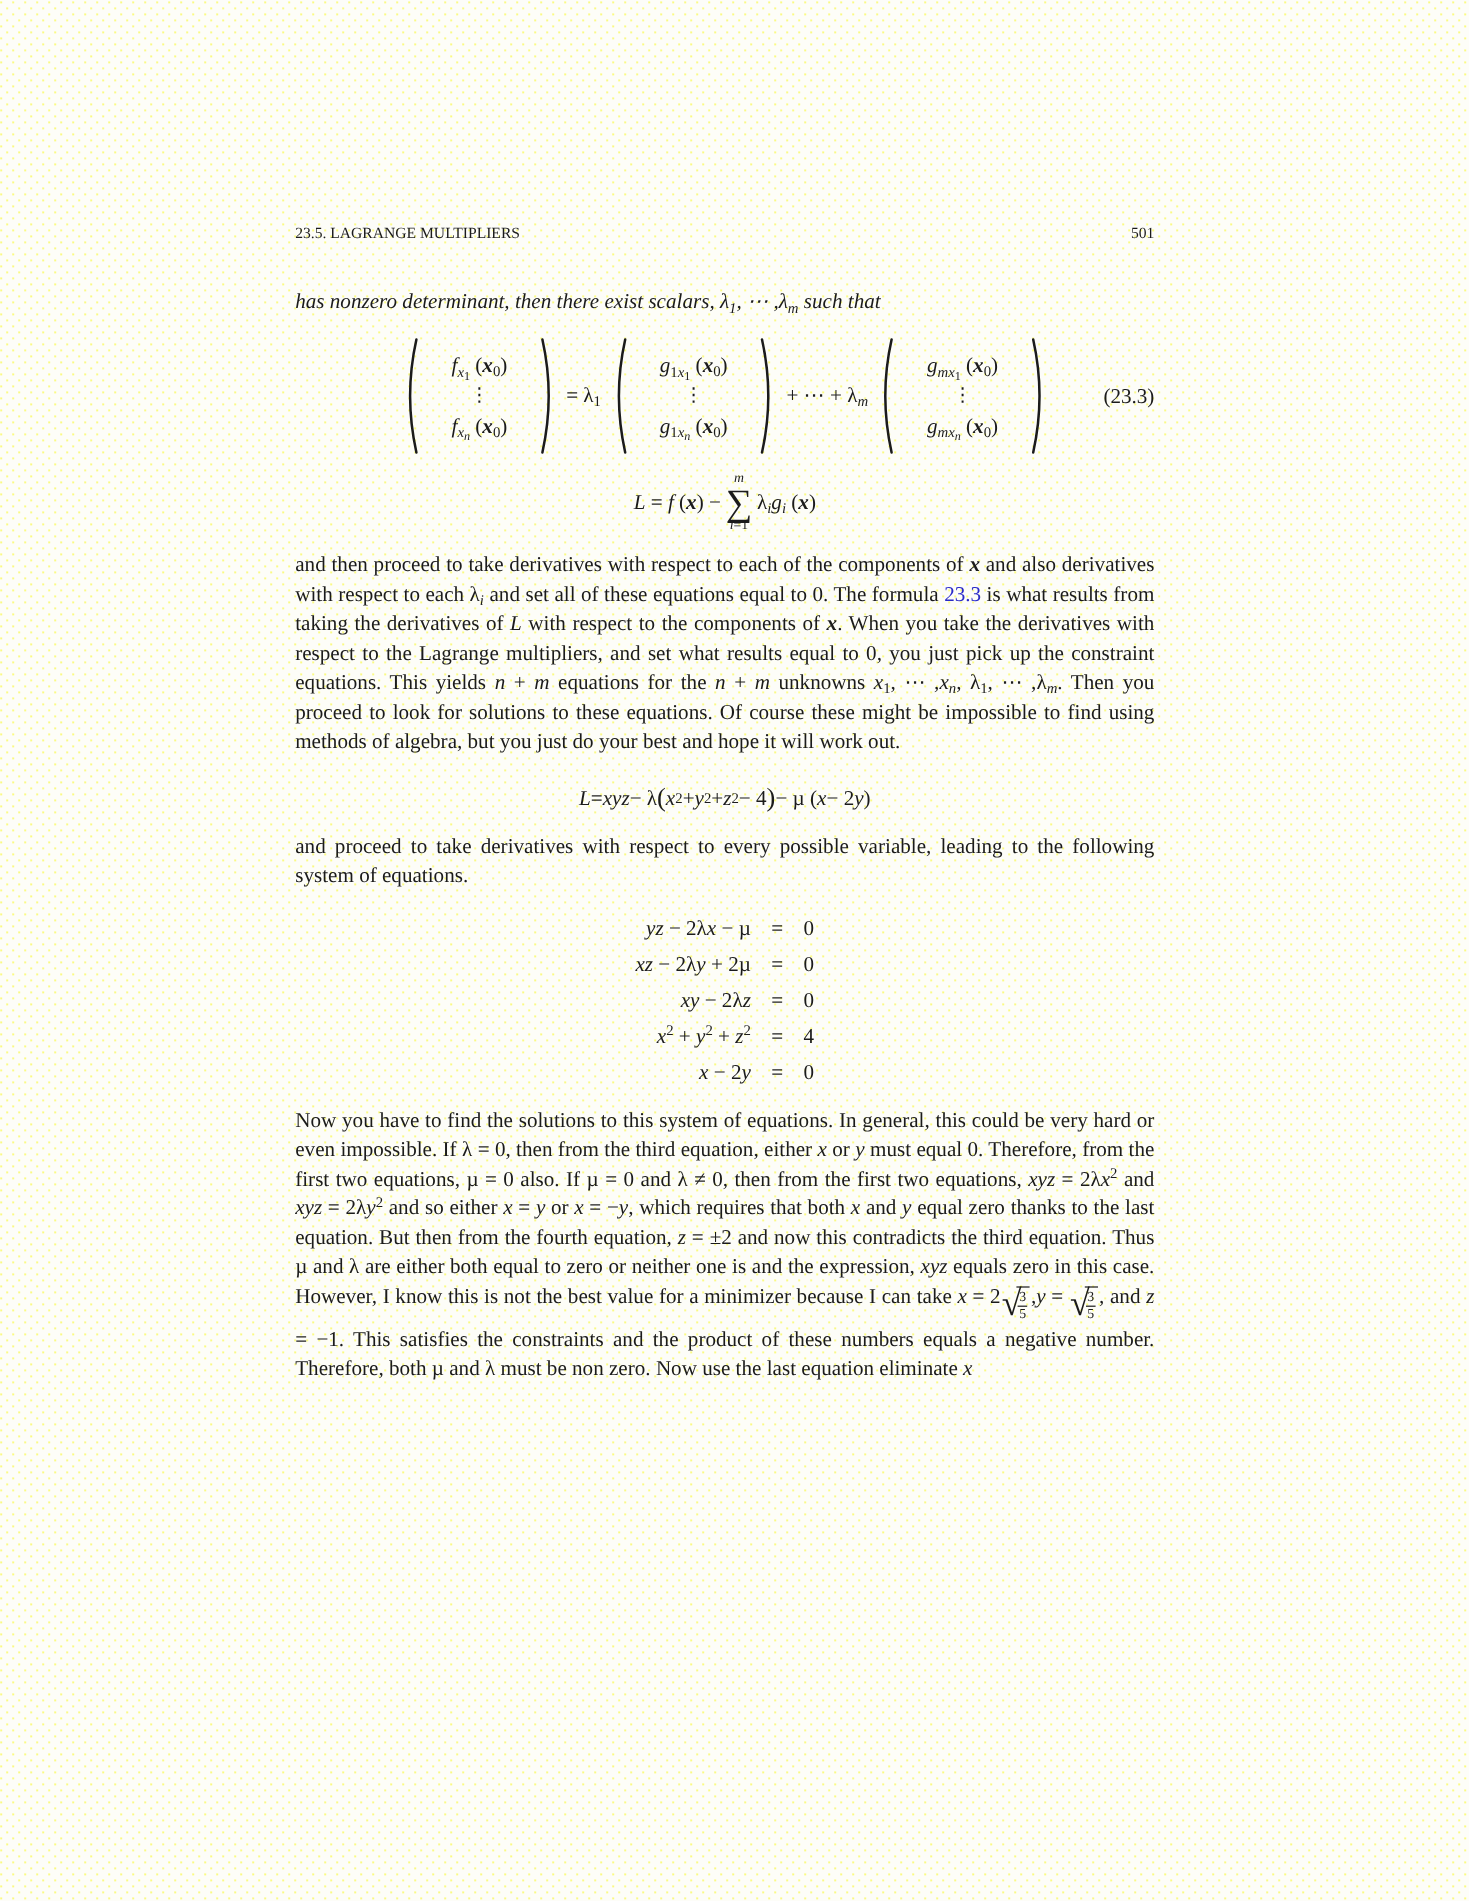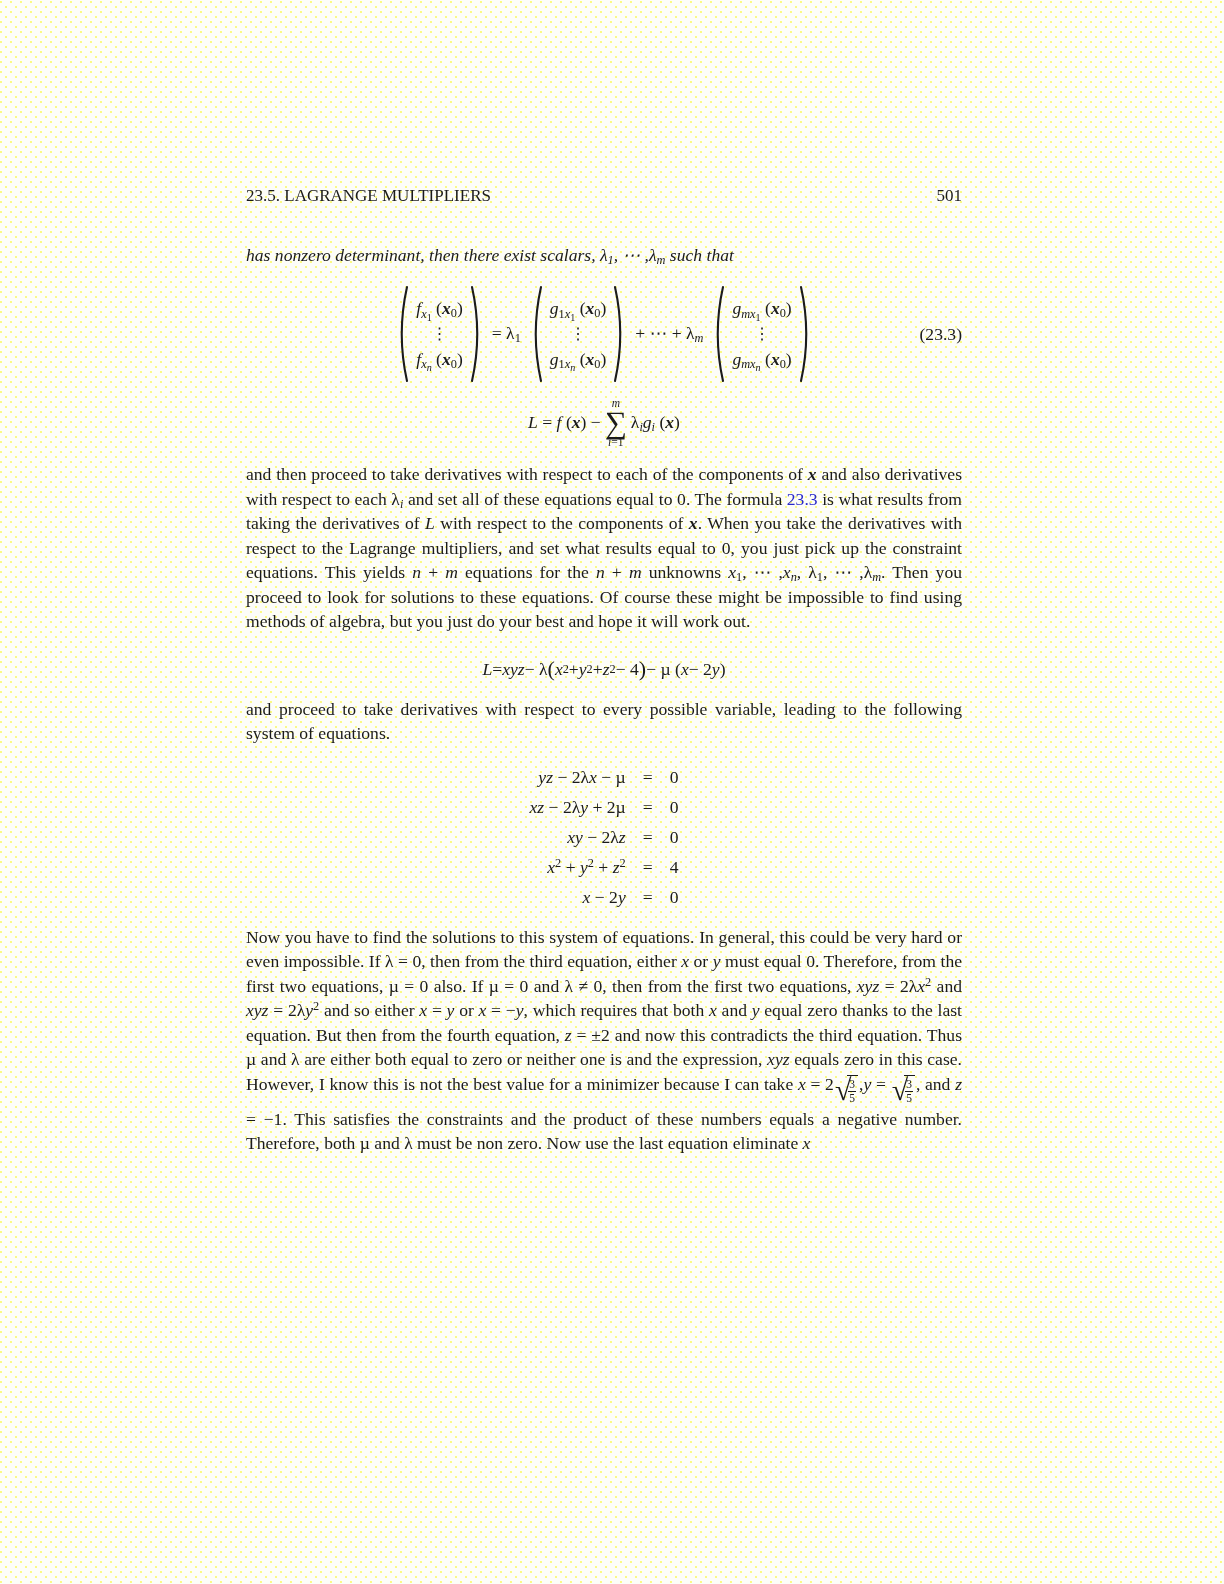--- a/index.html
+++ b/index.html
@@ -14,37 +14,37 @@
     font-family:"Liberation Serif","DejaVu Serif",serif;
     color:var(--text);
     background-color:var(--bg);
     background-image:
       radial-gradient(circle,var(--dot) 0.8px,transparent 1.2px),
       radial-gradient(circle,var(--dot) 0.8px,transparent 1.2px);
     background-size:10px 10px,10px 10px;
     background-position:1px 2px,6px 7px;
   }
   .content{position:absolute;left:246px;top:186px;width:716px;}
-  .pagehead{display:flex;justify-content:space-between;font-size:17px;margin-bottom:37px;}
+  .pagehead{display:flex;justify-content:space-between;font-size:13px;margin-bottom:37px;}
   p{font-size:17.6px;line-height:24.5px;text-align:justify;margin:0;}
   .it{font-style:italic;font-family:Liberation Serif, serif;}
   .indent{text-indent:33px;}
   a.ref{color:var(--link);text-decoration:none;cursor:pointer;}
   sub{font-size:70%;vertical-align:-0.28em;line-height:0;}
   sub sub{font-size:82%;vertical-align:-0.25em;}
   sup{font-size:70%;vertical-align:0.5em;line-height:0;}
   .bi{font-weight:bold;font-style:italic;}
   .bp{font-size:125%;vertical-align:-0.09em;line-height:0;}
 
   
   .deq{position:relative;display:flex;justify-content:center;align-items:center;font-size:17.6px;}
   .eqnum{position:absolute;right:0;top:50%;transform:translateY(-50%);text-align:right;}
   .eq233{margin:17px 0 15px;}
   .eqmain{display:flex;align-items:center;}
-  .pvec{display:inline-flex;align-items:center;}
+  .pvec{display:inline-flex;align-items:center;gap:20px;}
   .par{display:block;}
   .vcol{display:inline-flex;flex-direction:column;align-items:center;gap:7px;padding:0 7px;line-height:1.15;}
   .vd{font-size:16px;line-height:1;}
   .op{margin:0 7px;white-space:nowrap;}
 
   .sumeq{margin:9px 0 14px;}
   .bigsum{display:inline-flex;flex-direction:column;align-items:center;line-height:1;margin:0 4px;}
   .ssig{font-size:31px;line-height:0.9;}
   .slim{font-size:11.5px;}
 

